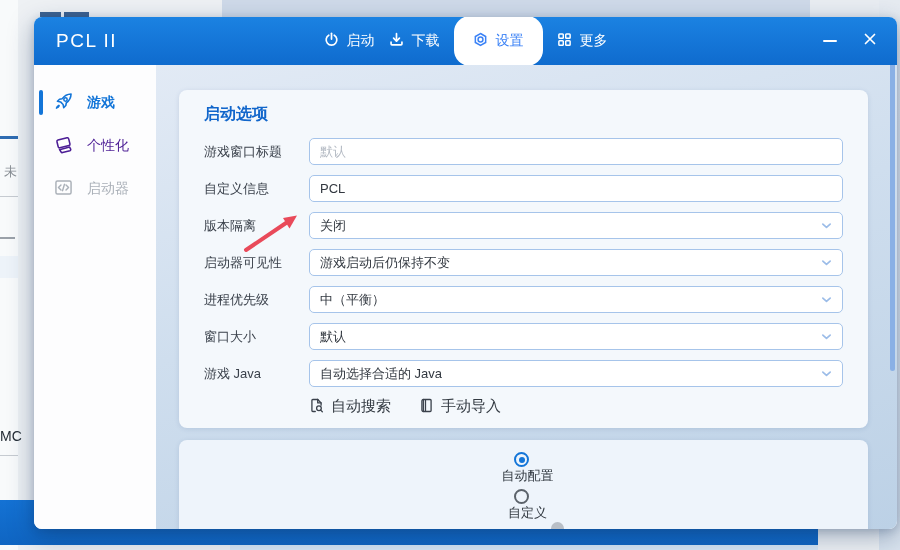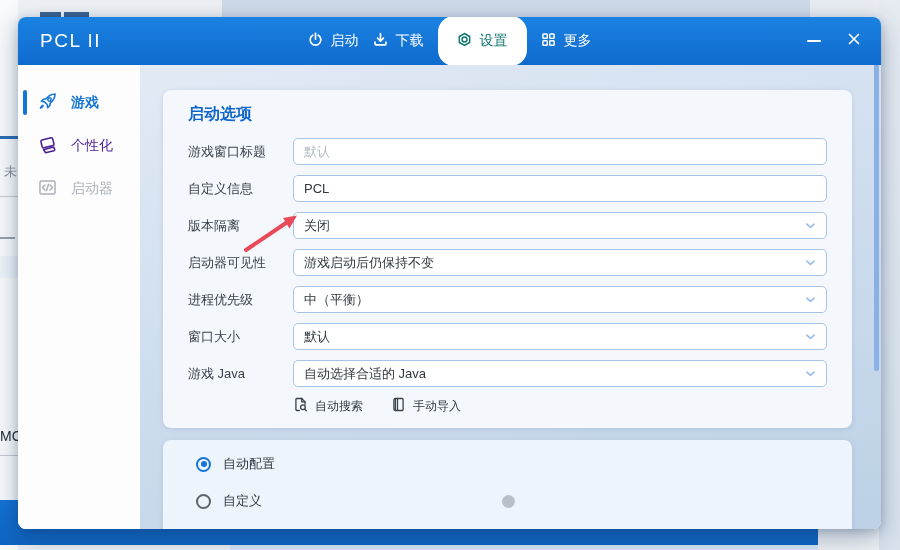--- a/index.html
+++ b/index.html
@@ -20,32 +20,32 @@
   .bg-text1{left:4px;top:163px;font-size:13px;color:#8a9096;}
   .bg-line2{left:0;top:196px;width:18px;height:1px;background:#c6cbd1;}
   .bg-line3{left:0;top:237px;width:15px;height:2px;background:#9aa1a9;}
   .bg-panel{left:0;top:256px;width:18px;height:22px;background:#edf3f9;}
   .bg-text2{left:0;top:428px;font-size:14px;color:#252d36;}
   .bg-line4{left:0;top:455px;width:18px;height:1px;background:#c6cbd1;}
   .bg-bottom-blue{left:0;top:500px;width:818px;height:45px;background:linear-gradient(180deg,#1472d4,#0f65c2);}
   .bg-bottom-light{left:230px;top:545px;width:588px;height:5px;background:#d6e7f6;}
 
   .window{
-    position:absolute;left:18px;top:17px;width:863px;height:512px;z-index:10;
+    position:absolute;left:34px;top:17px;width:863px;height:512px;z-index:10;
     border-radius:8px;overflow:hidden;background:#fff;display:flex;flex-direction:column;
     box-shadow:0 8px 26px rgba(15,45,90,.35),0 2px 8px rgba(15,45,90,.18);
   }
   .titlebar{
     flex:0 0 48px;height:48px;display:flex;align-items:center;position:relative;
     background:linear-gradient(180deg,#1b82e2,#0f6bce);color:#fff;padding:0 20px 0 22px;box-sizing:border-box;
   }
   .app-title{font-size:19px;letter-spacing:1.5px;font-weight:500;}
   .titlebar-nav{position:absolute;left:50%;transform:translateX(-50%);display:flex;align-items:center;gap:14px;}
   .nav-item{display:flex;align-items:center;gap:8px;font-size:14px;color:#fff;cursor:default;}
-  .nav-item.active{background:#fff;color:#0f766e;border-radius:16px;padding:16px 19px;}
+  .nav-item.active{background:#fff;color:#3b82f6;border-radius:16px;padding:16px 19px;}
   .win-controls{margin-left:auto;display:flex;align-items:center;gap:26px;}
   .min-glyph{display:block;width:14px;height:2px;background:#fff;border-radius:1px;}
 
   .body-row{flex:1;display:flex;min-height:0;}
   .sidebar{flex:0 0 122px;width:122px;background:#fdfdfe;padding-top:16px;box-sizing:border-box;}
   .side-item{height:43px;display:flex;align-items:center;gap:13px;padding-left:19px;font-size:14px;position:relative;color:#4c1d95;}
   .side-item.selected{color:#1375d8;font-weight:bold;}
   .side-item.selected::before{content:'';position:absolute;left:5px;top:9px;bottom:9px;width:4px;border-radius:2px;background:#1375d8;}
   .side-item.disabled{color:#aab0b8;}
 
@@ -69,24 +69,24 @@
     flex:1;height:27px;box-sizing:border-box;border:1px solid #a6c4ea;border-radius:5px;
     background:#fff;padding:0 10px;font-size:13px;color:#323840;outline:none;font-family:inherit;
   }
   .text-input::placeholder{color:#b5bbc4;}
   .dropdown{
     flex:1;height:27px;box-sizing:border-box;border:1px solid #a6c4ea;border-radius:5px;
     background:#fff;display:flex;align-items:center;padding:0 10px;font-size:13px;color:#323840;
   }
   .dd-chevron{margin-left:auto;color:#9bbce8;display:flex;}
   .actions-row{margin:8px 0 0 105px;display:flex;gap:28px;}
-  .action-btn{display:flex;align-items:center;gap:7px;font-size:12px;color:#333a42;background:none;border:none;padding:0;font-family:inherit;}
+  .action-btn{display:flex;align-items:center;gap:7px;font-size:15px;color:#333a42;background:none;border:none;padding:0;font-family:inherit;}
   .action-btn svg{color:#3a414b;}
 
-  .radio-row{display:flex;align-items:center;height:24px;margin:0 0 13px 8px;}
+  .radio-row{display:flex;align-items:center;height:24px;margin:0 0 13px 8px;flex-direction:column;}
   .radio{width:15px;height:15px;border-radius:50%;box-sizing:border-box;margin-right:12px;position:relative;flex:0 0 15px;}
   .radio.on{border:2px solid #1375d8;}
   .radio.on::after{content:'';position:absolute;inset:2.5px;border-radius:50%;background:#1375d8;}
   .radio.off{border:2px solid #5c636b;}
   .radio-label{font-size:13px;color:#333a42;}
   .slider{flex:1;margin-left:58px;height:13px;position:relative;}
   .slider-thumb{position:absolute;top:0;width:13px;height:13px;border-radius:50%;background:#b9bfc7;}
 
   .red-arrow{position:absolute;left:238px;top:206px;z-index:20;}
 </style>

